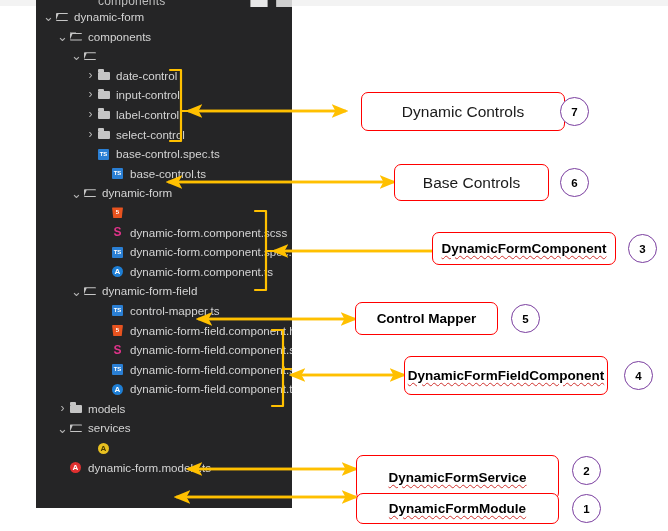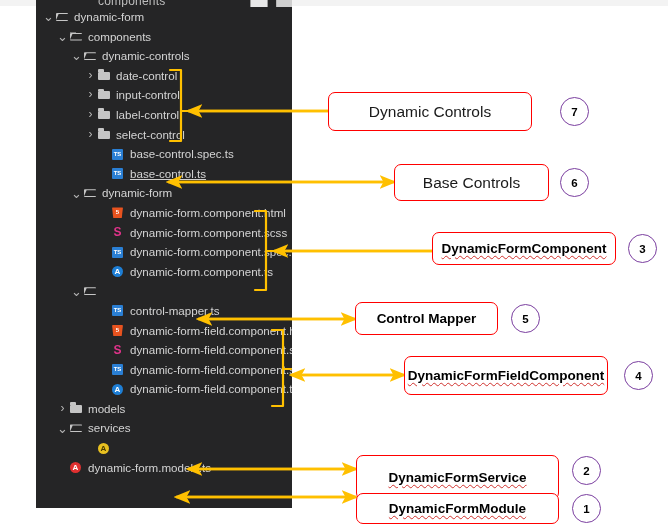--- a/index.html
+++ b/index.html
@@ -156,21 +156,20 @@
         <span class="ico">
           <span class="folder open"></span>
         </span>
         <span class="lbl">components</span>
       </div>
       <div class="tree-row" style="padding-left: 34px;">
         <span class="chev" style="font-size: 13px; line-height: 11px;">⌄</span>
         <span class="ico">
           <span class="folder open"></span>
         </span>
-        <span class="lbl">dynamic-controls</span>
       </div>
       <div class="tree-row" style="padding-left: 48px;">
         <span class="chev" style="font-size: 12px;">›</span>
         <span class="ico">
           <span class="folder"></span>
         </span>
         <span class="lbl">date-control</span>
       </div>
       <div class="tree-row" style="padding-left: 48px;">
         <span class="chev" style="font-size: 12px;">›</span>
@@ -186,47 +185,46 @@
         </span>
         <span class="lbl">label-control</span>
       </div>
       <div class="tree-row" style="padding-left: 48px;">
         <span class="chev" style="font-size: 12px;">›</span>
         <span class="ico">
           <span class="folder"></span>
         </span>
         <span class="lbl">select-control</span>
       </div>
-      <div class="tree-row" style="padding-left: 62px;">
+      <div class="tree-row" style="padding-left: 48px;">
         <span class="chev blank"></span>
         <span class="ico">
           <span class="fi ts">TS</span>
         </span>
         <span class="lbl">base-control.spec.ts</span>
       </div>
-      <div class="tree-row" style="padding-left: 62px; text-decoration: underline;">
+      <div class="tree-row" style="padding-left: 62px;">
         <span class="chev blank"></span>
         <span class="ico">
           <span class="fi ts">TS</span>
         </span>
         <span class="lbl">base-control.ts</span>
       </div>
       <div class="tree-row" style="padding-left: 34px;">
         <span class="chev" style="font-size: 13px; line-height: 11px;">⌄</span>
         <span class="ico">
           <span class="folder open"></span>
         </span>
         <span class="lbl">dynamic-form</span>
       </div>
       <div class="tree-row" style="padding-left: 62px;">
         <span class="chev blank"></span>
         <span class="ico">
           <span class="fi html">5</span>
         </span>
-        <span class="lbl">dynamic-form.component.html</span>
       </div>
       <div class="tree-row" style="padding-left: 62px;">
         <span class="chev blank"></span>
         <span class="ico">
           <span class="fi scss">S</span>
         </span>
         <span class="lbl">dynamic-form.component.scss</span>
       </div>
       <div class="tree-row" style="padding-left: 62px;">
         <span class="chev blank"></span>
@@ -240,20 +238,21 @@
         <span class="ico">
           <span class="fi ng-blue">A</span>
         </span>
         <span class="lbl">dynamic-form.component.ts</span>
       </div>
       <div class="tree-row" style="padding-left: 34px;">
         <span class="chev" style="font-size: 13px; line-height: 11px;">⌄</span>
         <span class="ico">
           <span class="folder open"></span>
         </span>
+        <span class="lbl">dynamic-form-field</span>
       </div>
       <div class="tree-row" style="padding-left: 62px;">
         <span class="chev blank"></span>
         <span class="ico">
           <span class="fi ts">TS</span>
         </span>
         <span class="lbl">control-mapper.ts</span>
       </div>
       <div class="tree-row" style="padding-left: 62px;">
         <span class="chev blank"></span>
@@ -350,21 +349,21 @@
   <line x1="398" y1="375" x2="291" y2="375" stroke="#FFC000" stroke-width="2.4" marker-end="url(#ah)"></line>
   <line x1="303" y1="375" x2="404" y2="375" stroke="#FFC000" stroke-width="2.4" marker-end="url(#ah2)"></line>
 
   <line x1="350" y1="469" x2="188" y2="469" stroke="#FFC000" stroke-width="2.4" marker-end="url(#ah)"></line>
   <line x1="200" y1="469" x2="356" y2="469" stroke="#FFC000" stroke-width="2.4" marker-end="url(#ah2)"></line>
 
   <line x1="350" y1="497" x2="176" y2="497" stroke="#FFC000" stroke-width="2.4" marker-end="url(#ah)"></line>
   <line x1="188" y1="497" x2="356" y2="497" stroke="#FFC000" stroke-width="2.4" marker-end="url(#ah2)"></line>
 </svg>
 
-<div class="anno-box" style="left:328px;top:92px;width:204px;height:39px;">
+<div class="anno-box" style="left:361px;top:92px;width:204px;height:39px;">
   <span class="t-plain">Dynamic Controls</span>
 </div>
 <div class="badge" style="left:560px;top:97px;">
   <span>7</span>
 </div>
 
 <div class="anno-box" style="left:394px;top:164px;width:155px;height:37px;">
   <span class="t-plain">Base Controls</span>
 </div>
 <div class="badge" style="left:560px;top:168px;">

